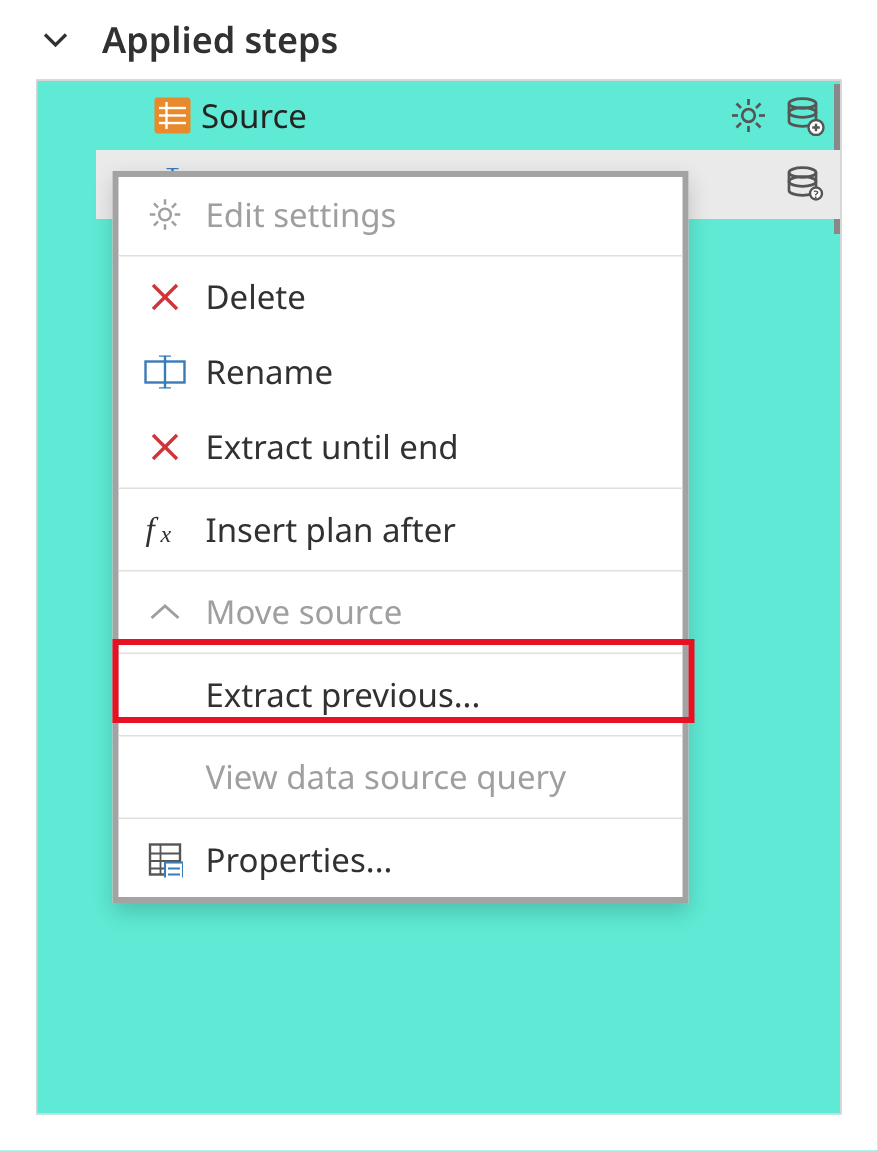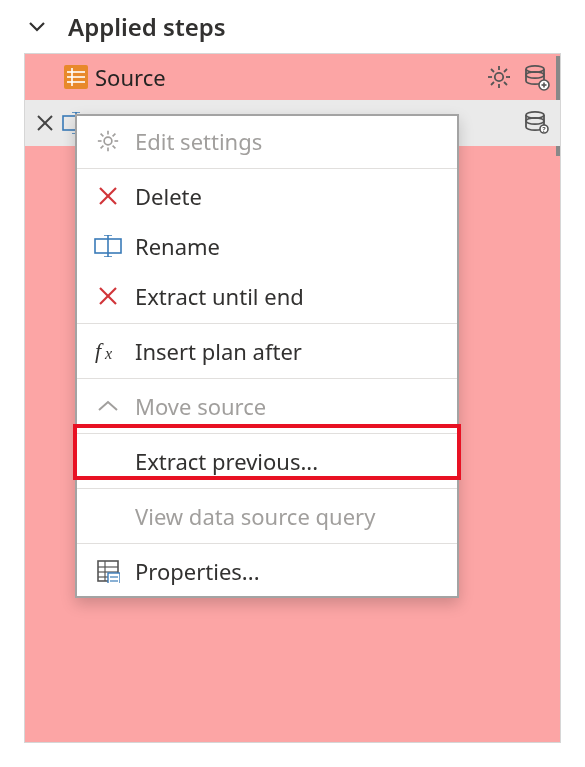--- a/index.html
+++ b/index.html
@@ -17,23 +17,24 @@
   .panel-header {
     display: flex;
     align-items: center;
     gap: 22px;
     font-size: 24px;
     font-weight: 600;
     padding: 4px 0 10px 4px;
   }
   .steps-panel {
     border: 1px solid #d6d6d6;
-    background: #fca5a5;
+    background: #5eead4;
     position: relative;
     min-height: 690px;
+    padding-left: 39px;
   }
   .step-row {
     display: flex;
     align-items: center;
     height: 46px;
     padding: 0 10px 0 6px;
     position: relative;
   }
   .step-row.selected {
     background: #eaeaea;
@@ -69,21 +70,21 @@
     height: 100px;
     background: #888;
   }
   
   .context-menu {
     position: absolute;
     top: 60px;
     left: 50px;
     width: 384px;
     background: #fff;
-    border: 2px solid #a3a3a3;
+    border: 4px solid #a3a3a3;
     box-shadow: 0 6px 14px rgba(0,0,0,0.18);
   }
   .menu-item {
     display: flex;
     align-items: center;
     height: 50px;
     padding: 0 16px;
     font-size: 22px;
     color: #323130;
     position: relative;

